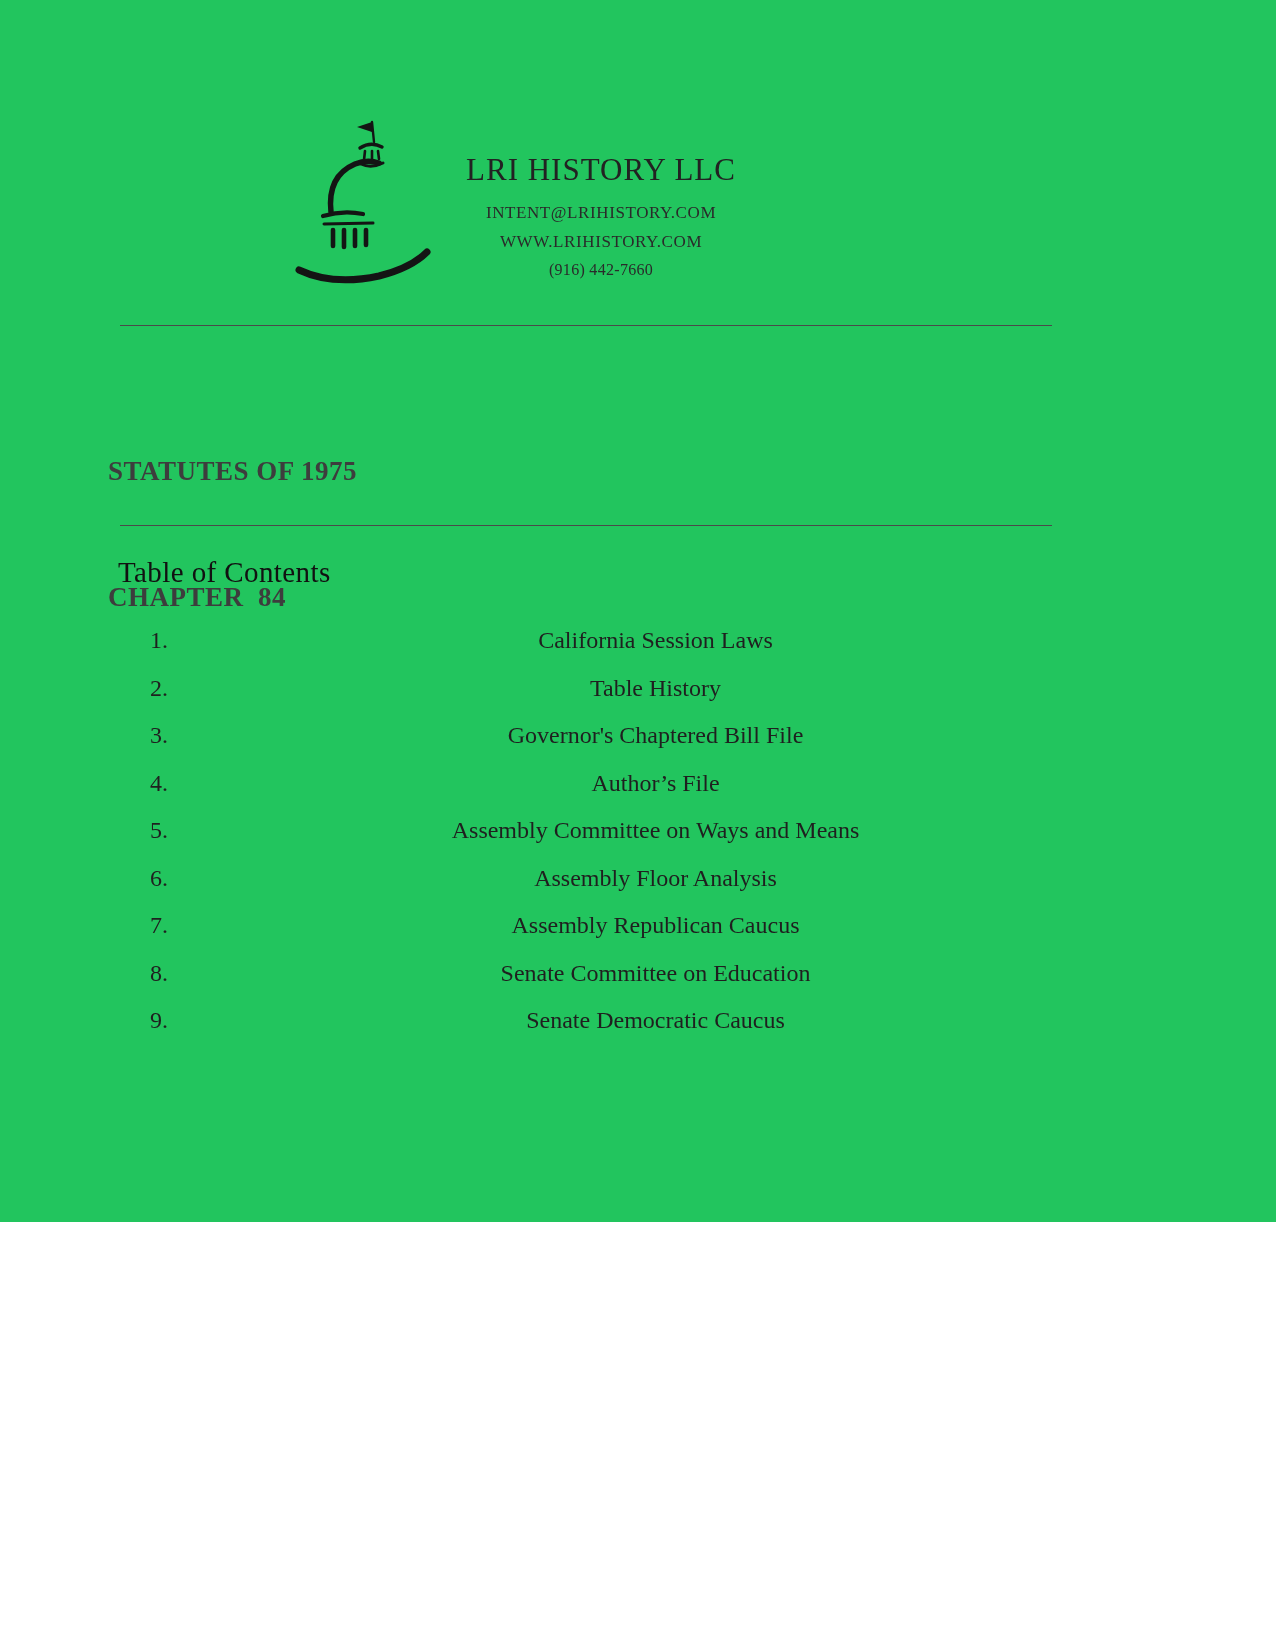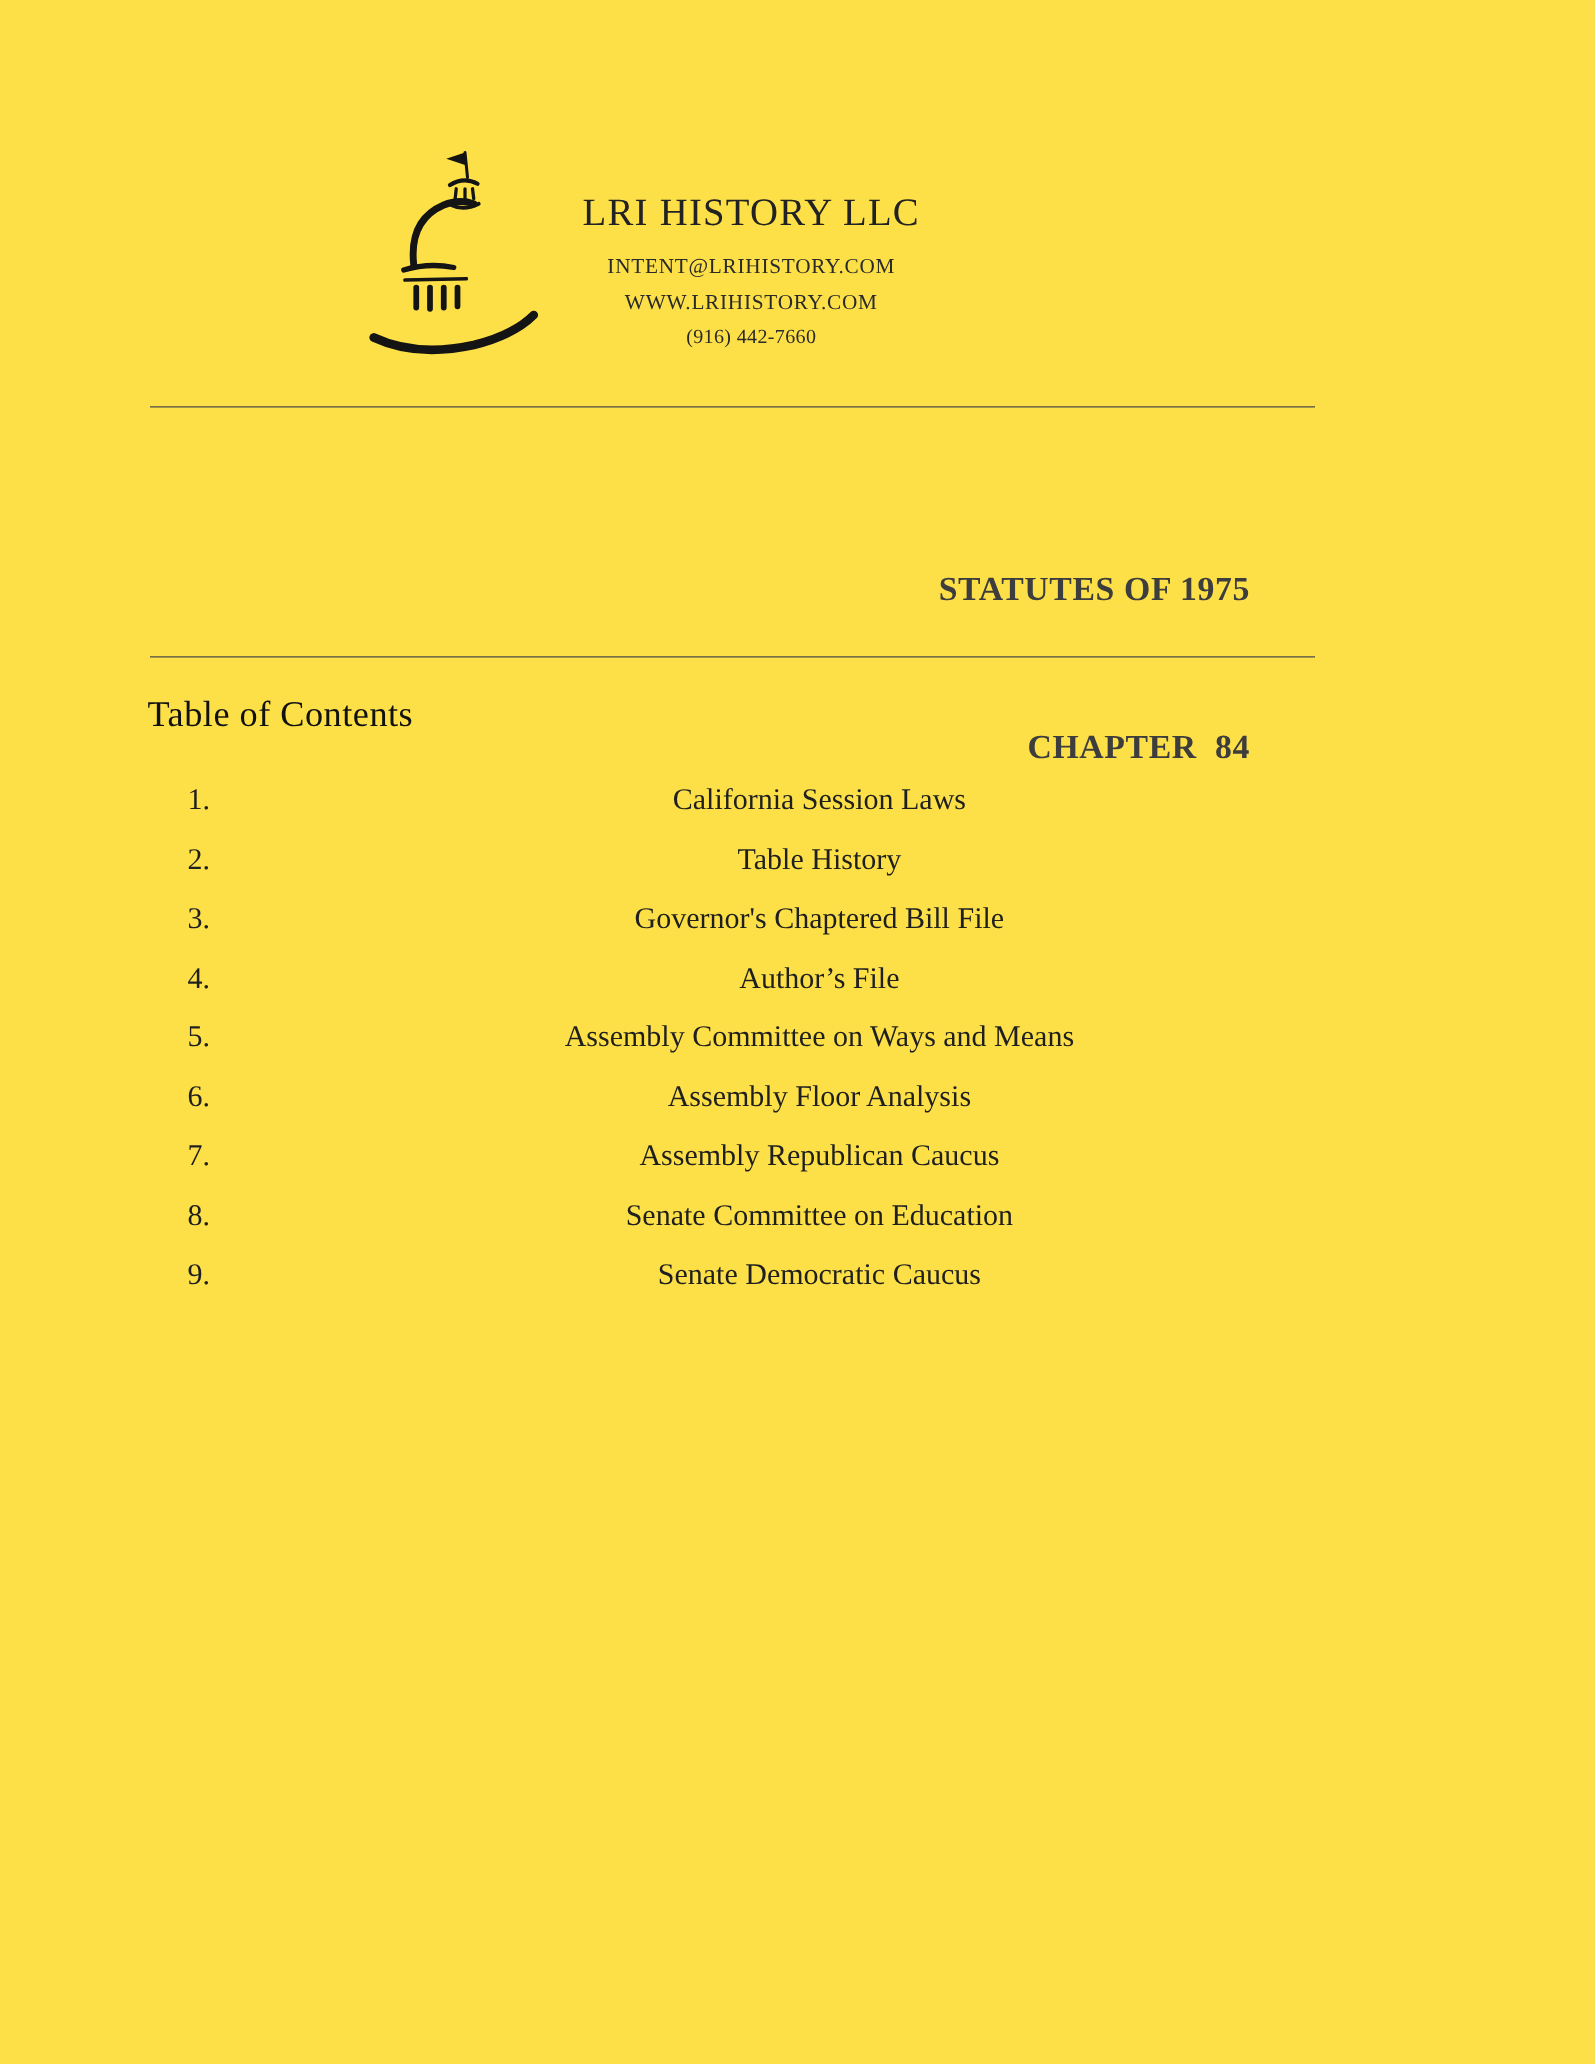--- a/index.html
+++ b/index.html
@@ -1,21 +1,21 @@
 <!DOCTYPE html>
 <html><head>
 <meta charset="utf-8">
 <style>
   * { margin: 0; padding: 0; box-sizing: border-box; }
   html, body { background: #ffffff; }
   .page {
     position: relative;
     width: 1276px;
-    height: 1651px;
-    background: #fde047;
+    height: 1222px;
+    background: #22c55e;
     font-family: "Liberation Serif", serif;
     color: #1c1c1c;
     overflow: hidden;
     margin: 0 auto;
   }
   
   .logo {
     position: absolute;
     left: 293px;
     top: 120px;
@@ -48,24 +48,23 @@
     left: 120px;
     width: 932px;
     border: none;
     border-top: 1.5px solid #4a4a4a;
   }
   .rule-1 { top: 325px; }
   .rule-2 { top: 525px; }
   
   .title-block {
     position: absolute;
-    left: 124px;
+    left: 108px;
     top: 366px;
     width: 876px;
-    text-align: right;
     font-weight: bold;
     font-size: 27px;
     line-height: 42px;
     color: #3d3d3d;
     letter-spacing: 0.5px;
     white-space: pre-wrap;
   }
   
   .toc {
     position: absolute;

